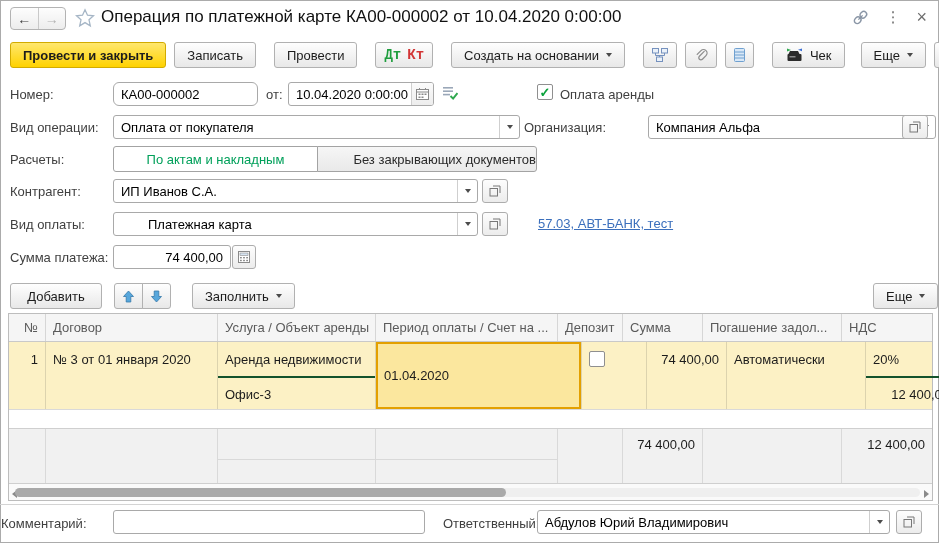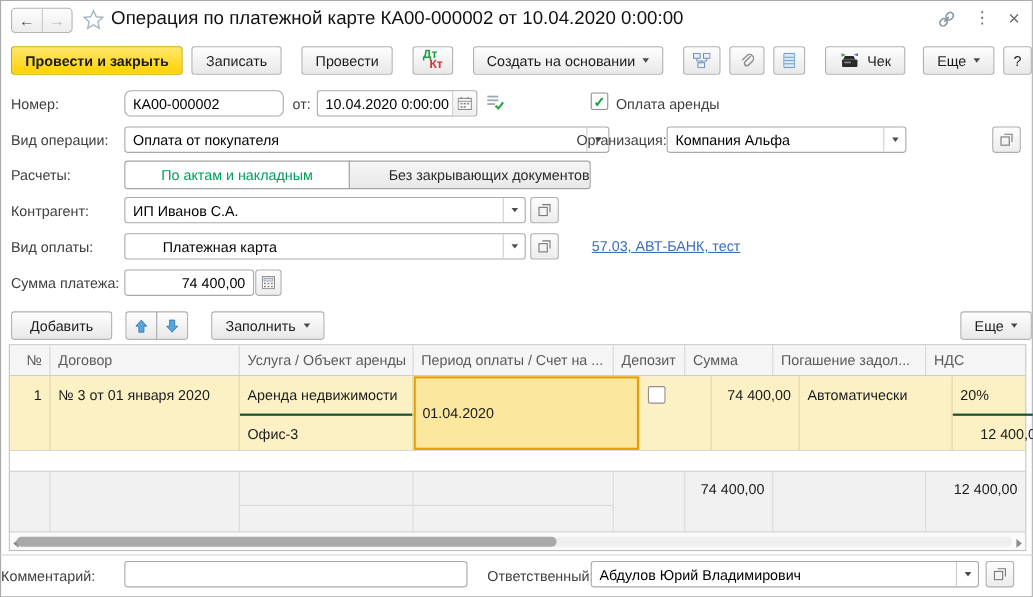--- a/index.html
+++ b/index.html
@@ -25,21 +25,21 @@
   .toolbar { position:absolute; left:10px; right:10px; top:41px; height:28px; display:flex; align-items:center; gap:8px; }
   .btn { display:inline-flex; align-items:center; justify-content:center; height:26px; padding:0 12px;
     background:linear-gradient(#fefefe,#e8e8e8); border:1px solid #b1b1b1; border-radius:3px;
     font-size:13px; color:#1c1c1c; white-space:nowrap; }
   .btn.primary { background:linear-gradient(#ffe76e,#ffd200); border-color:#d2ab00; font-weight:bold; }
   .btn.iconbtn { padding:0 8px; }
   .ml16 { margin-left:10px; }
   .caret { display:inline-block; width:0; height:0; border-left:3.5px solid transparent; border-right:3.5px solid transparent;
     border-top:4.5px solid #4a4a4a; margin-left:7px; }
   .spacer { flex:1; }
-  .dtkt { display:flex; flex-direction:column; font-size:11px; font-weight:bold; line-height:9px; }
+  .dtkt { display:flex; flex-direction:row; font-size:14px; font-weight:bold; line-height:9px;font-family:Liberation Mono, monospace; }
   .dtkt .dt { color:#1f9e3e; }
   .dtkt .kt { color:#d23535; margin-left:6px; }
   
   .lbl { position:absolute; color:#3f3f3f; white-space:nowrap; }
   .input { position:absolute; height:24px; background:#fff; border:1px solid #a9a9a9; border-radius:3px;
     display:flex; align-items:center; padding:0 7px; color:#000; white-space:nowrap; overflow:hidden; }
   .combo { padding-right:24px; }
   .dd { position:absolute; right:0; top:0; bottom:0; width:20px; border-left:1px solid #cfcfcf;
     display:flex; align-items:center; justify-content:center; }
   .dd i { width:0; height:0; border-left:3.5px solid transparent; border-right:3.5px solid transparent; border-top:4.5px solid #4c4c4c; }
@@ -219,28 +219,28 @@
         </g>
         <path d="M8.5 11 l2.6 2.6 L15.5 8" fill="none" stroke="#2fa84f" stroke-width="2"></path>
       </svg>
   </span>
   <div class="cb" style="left:537px; top:84px;">
       <span>✓</span>
     </div>
   <div class="lbl" style="left:560px; top:87px;">Оплата аренды</div>
 
   <div class="lbl" style="left:10px; top:120px;">Вид операции:</div>
-  <div class="input combo" style="left:113px; top:115px; width:441px;">
+  <div class="input combo" style="left:113px; top:115px; width:407px;">
     <span>Оплата от покупателя</span>
     <span class="dd">
         <i></i>
       </span>
   </div>
   <div class="lbl" style="left:524px; top:120px;">Организация:</div>
-  <div class="input combo" style="left:606px; top:115px; width:218px;">
+  <div class="input combo" style="left:648px; top:115px; width:288px;">
     <span>Компания Альфа</span>
     <span class="dd">
         <i></i>
       </span>
   </div>
   <div class="sidebtn" style="left:902px; top:115px; width:26px;">
     <span>
         <svg width="12" height="12" viewBox="0 0 12 12" fill="none" stroke="#777">
           <rect x="1" y="3.5" width="7.5" height="7.5"></rect>
           <path d="M4 1 h7 v7"></path>

